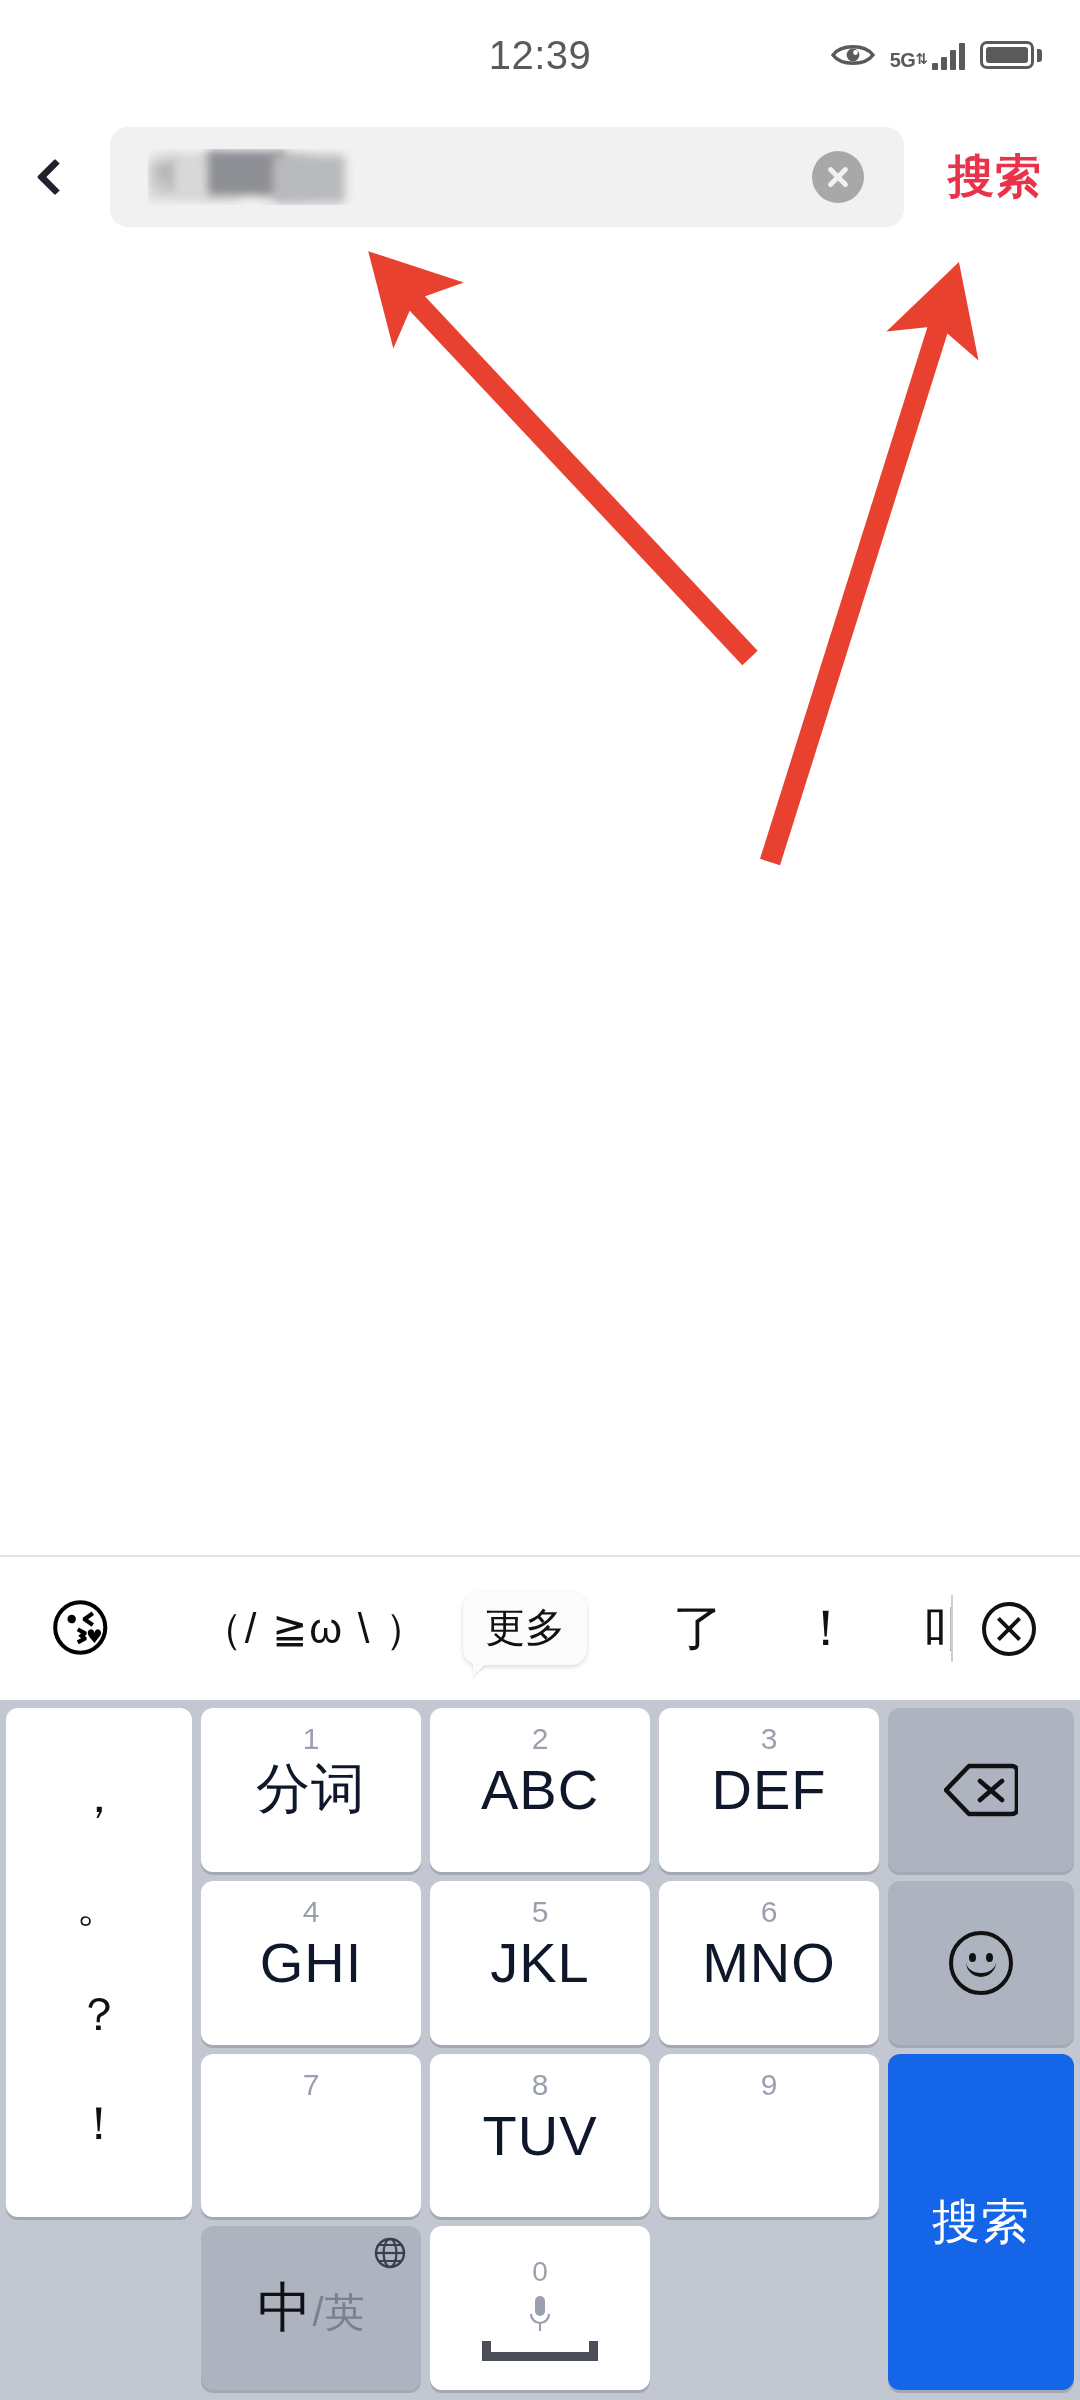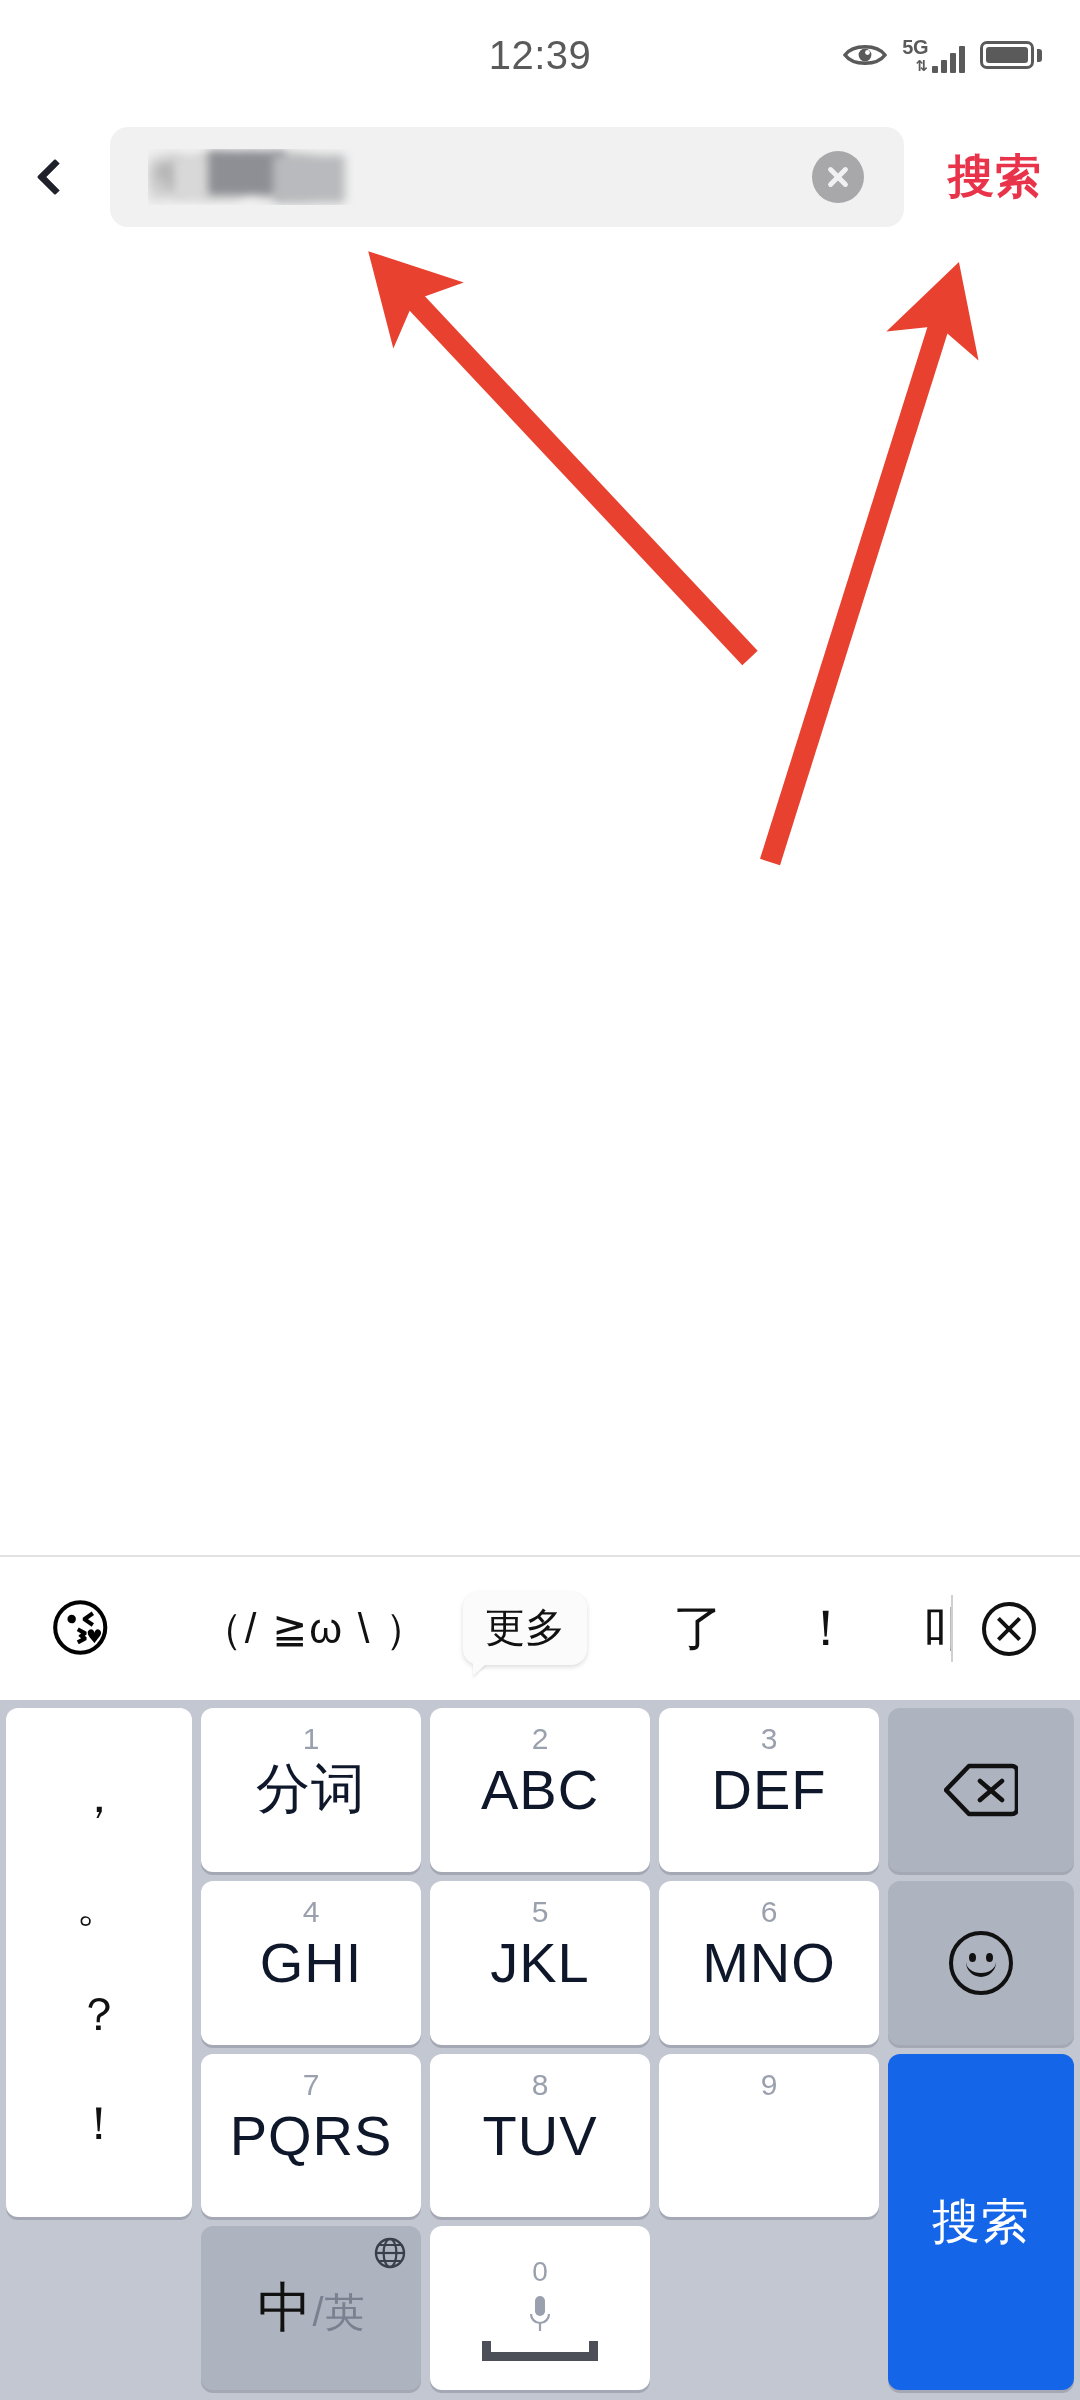--- a/index.html
+++ b/index.html
@@ -7,32 +7,32 @@
     width:1080px; height:2400px;
     background:#ffffff;
     font-family:"Liberation Sans","DejaVu Sans",sans-serif;
     overflow:hidden;
   }
   #screen { position:relative; width:1080px; height:2400px; background:#fff; }
 
   
   .status-bar {
     position:absolute; top:0; left:0; width:1080px; height:110px;
-    display:flex; align-items:center; justify-content:center;text-align:right;
+    display:flex; align-items:center; justify-content:center;
   }
   .status-time {
     font-size:40px; color:#5a5a5a; font-weight:400; letter-spacing:0.5px;
   }
   .status-right {
     position:absolute; right:38px; top:50%; transform:translateY(-50%);
     display:flex; align-items:center; gap:15px;
   }
   .icon-eye { width:44px; height:26px; position:relative; }
   .net-block { display:flex; align-items:flex-end; gap:4px; }
-  .net-text { display:flex; flex-direction:column; line-height:1; }
+  .net-text { display:flex; flex-direction:row; line-height:1; }
   .net-5g { font-size:20px; color:#5a5a5a; font-weight:700; letter-spacing:-0.5px; }
   .net-arrows { font-size:15px; color:#5a5a5a; font-weight:700; margin-top:1px; }
   .bars { display:flex; align-items:flex-end; gap:3px; height:30px; }
   .bars i { width:6px; background:#5a5a5a; border-radius:1px; display:block; }
   .bars i:nth-child(1){height:7px;}
   .bars i:nth-child(2){height:13px;}
   .bars i:nth-child(3){height:20px;}
   .bars i:nth-child(4){height:27px;}
   .battery { display:flex; align-items:center; }
   .battery-body {
@@ -336,21 +336,20 @@
       <div class="key gray emoji-key">
         <span class="smiley">
           <span class="eye l"></span>
             <span class="eye r"></span>
             <span class="mouth"></span>
         </span>
       </div>
 
       <div class="key white" style="grid-column:2;grid-row:3;">
         <span class="key-num">7</span>
-        <span class="key-main">PQRS</span>
       </div>
       <div class="key white" style="grid-column:3;grid-row:3;">
         <span class="key-num">8</span>
         <span class="key-main">TUV</span>
       </div>
       <div class="key white" style="grid-column:4;grid-row:3;">
         <span class="key-num">9</span>
       </div>
       <div class="key blue search-key">
         <span class="key-main">搜索</span>

